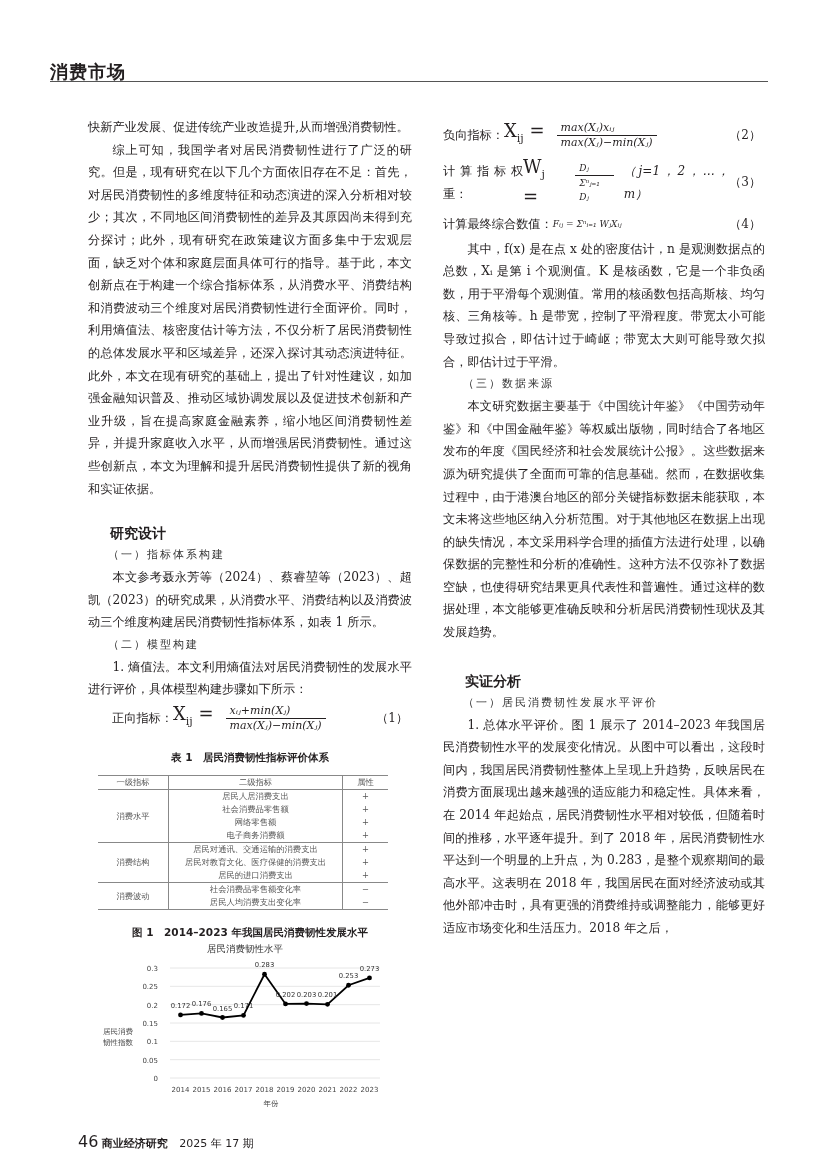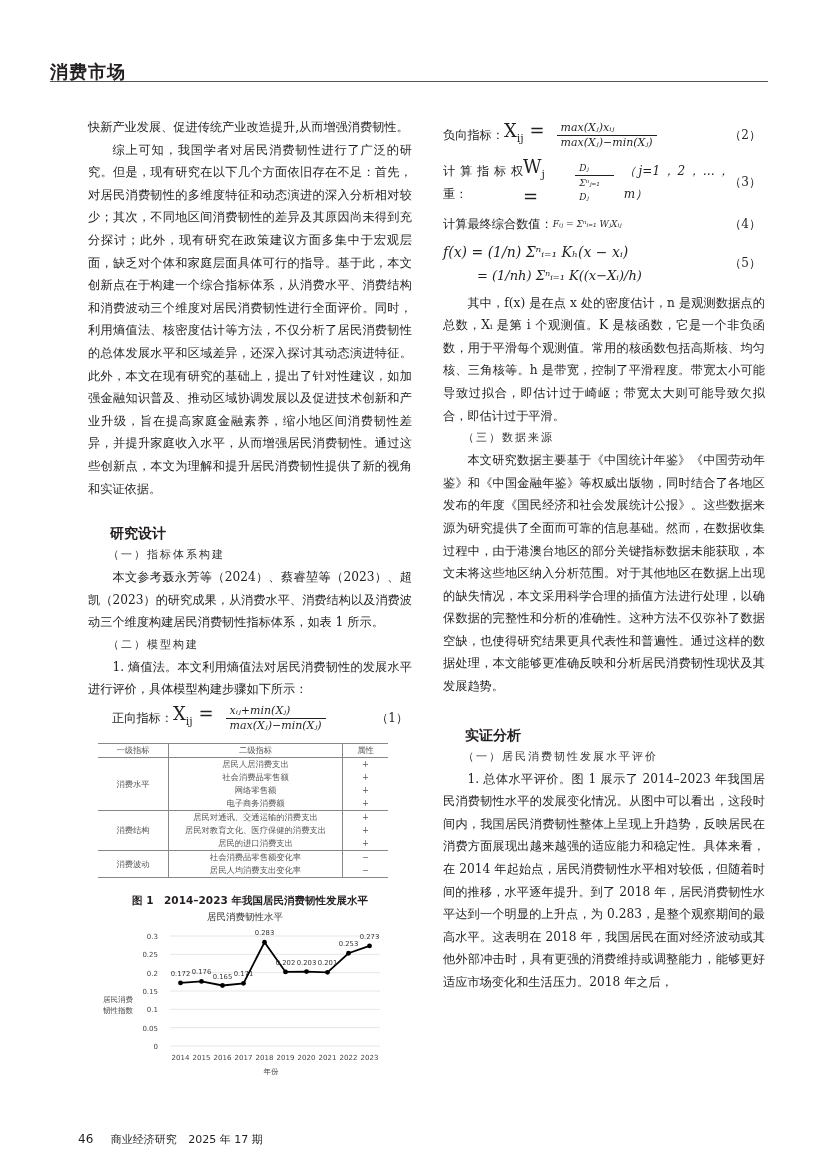--- a/index.html
+++ b/index.html
@@ -28,22 +28,22 @@
   table { border-collapse: collapse; width: 290px; margin: 10px 0 0 10px; font-size: 8.3px; color: #555; }
   th, td { text-align: center; padding: 0; line-height: 13px; font-weight: normal; }
   th { border-top: 1px solid #888; border-bottom: 1px solid #888; }
   td.g1 { border-right: 1px solid #888; }
   td.g2 { border-right: 1px solid #888; }
   tr.grp-end td { border-bottom: 1px solid #888; }
   th.c1, th.c2 { border-right: 1px solid #888; }
   .fig-title { text-align: center; font-family: "DejaVu Sans", sans-serif; font-weight: bold; font-size: 10.5px; margin-top: 14px; line-height: 16px; }
   .chart-wrap { position: relative; width: 300px; height: 170px; margin-left: 0; }
   .footer { position: absolute; left: 78px; top: 1132px; font-family: "DejaVu Sans", sans-serif; font-size: 11px; color: #231f20; }
-  .footer .page { font-size: 12px; margin-right: 14px; }
-  .footer .journal { font-weight: normal; margin-right: 8px; }
+  .footer .page { font-size: 16px; }
+  .footer .journal { font-weight: bold; margin-right: 8px; }
   .small-math { font-size: 9px; font-style: italic; }
 </style>
 </head>
 <body>
 
 <div class="header-title">消费市场</div>
 <div class="header-rule"></div>
 
 <div class="col left">
   <p class="noindent">快新产业发展、促进传统产业改造提升,从而增强消费韧性。</p>
@@ -58,20 +58,21 @@
       <span class="label">正向指标：</span>
       <span class="bigX"><span>X</span><sub style="font-size:11px">ij</sub> =</span>
       <span class="frac">
         <span class="num">xᵢⱼ+min(Xⱼ)</span>
         <span class="den">max(Xⱼ)−min(Xⱼ)</span>
       </span>
     </div>
     <span class="eqno">（1）</span>
   </div>
 
+  <div class="table-title">表 1　居民消费韧性指标评价体系</div>
   <table>
     <thead>
       <tr>
         <th class="c1" style="width:70px">一级指标</th>
         <th class="c2">二级指标</th>
         <th style="width:45px">属性</th>
       </tr>
     </thead>
     <tbody>
       <tr>
@@ -196,27 +197,20 @@
     </div>
     <span class="eqno">（3）</span>
   </div>
   <div class="formula" style="margin-top:4px">
     <div class="lhs" style="padding-left:0">
       <span class="label">计算最终综合数值：</span>
       <span class="small-math">Fᵢⱼ = Σⁿᵢ₌₁ WⱼXᵢⱼ</span>
     </div>
     <span class="eqno">（4）</span>
   </div>
-  <div class="formula" style="margin:4px 0">
-    <div style="display:flex;flex-direction:column;padding-left:0">
-      <span class="math" style="font-size:14px;line-height:24px">f(x) = (1/n) Σⁿᵢ₌₁ Kₕ(x − xᵢ)</span>
-      <span class="math" style="font-size:13px;line-height:24px;padding-left:34px">= (1/nh) Σⁿᵢ₌₁ K((x−Xᵢ)/h)</span>
-    </div>
-    <span class="eqno">（5）</span>
-  </div>
   <p>其中，f(x) 是在点 x 处的密度估计，n 是观测数据点的总数，Xᵢ 是第 i 个观测值。K 是核函数，它是一个非负函数，用于平滑每个观测值。常用的核函数包括高斯核、均匀核、三角核等。h 是带宽，控制了平滑程度。带宽太小可能导致过拟合，即估计过于崎岖；带宽太大则可能导致欠拟合，即估计过于平滑。</p>
   <div class="sub-title">（三）数据来源</div>
   <p>本文研究数据主要基于《中国统计年鉴》《中国劳动年鉴》和《中国金融年鉴》等权威出版物，同时结合了各地区发布的年度《国民经济和社会发展统计公报》。这些数据来源为研究提供了全面而可靠的信息基础。然而，在数据收集过程中，由于港澳台地区的部分关键指标数据未能获取，本文未将这些地区纳入分析范围。对于其他地区在数据上出现的缺失情况，本文采用科学合理的插值方法进行处理，以确保数据的完整性和分析的准确性。这种方法不仅弥补了数据空缺，也使得研究结果更具代表性和普遍性。通过这样的数据处理，本文能够更准确反映和分析居民消费韧性现状及其发展趋势。</p>
   <div class="sec-title" style="margin-top:26px">实证分析</div>
   <div class="sub-title">（一）居民消费韧性发展水平评价</div>
   <p>1. 总体水平评价。图 1 展示了 2014–2023 年我国居民消费韧性水平的发展变化情况。从图中可以看出，这段时间内，我国居民消费韧性整体上呈现上升趋势，反映居民在消费方面展现出越来越强的适应能力和稳定性。具体来看，在 2014 年起始点，居民消费韧性水平相对较低，但随着时间的推移，水平逐年提升。到了 2018 年，居民消费韧性水平达到一个明显的上升点，为 0.283，是整个观察期间的最高水平。这表明在 2018 年，我国居民在面对经济波动或其他外部冲击时，具有更强的消费维持或调整能力，能够更好适应市场变化和生活压力。2018 年之后，</p>
 </div>
 
 <div class="footer">
   <span class="page">46</span>

